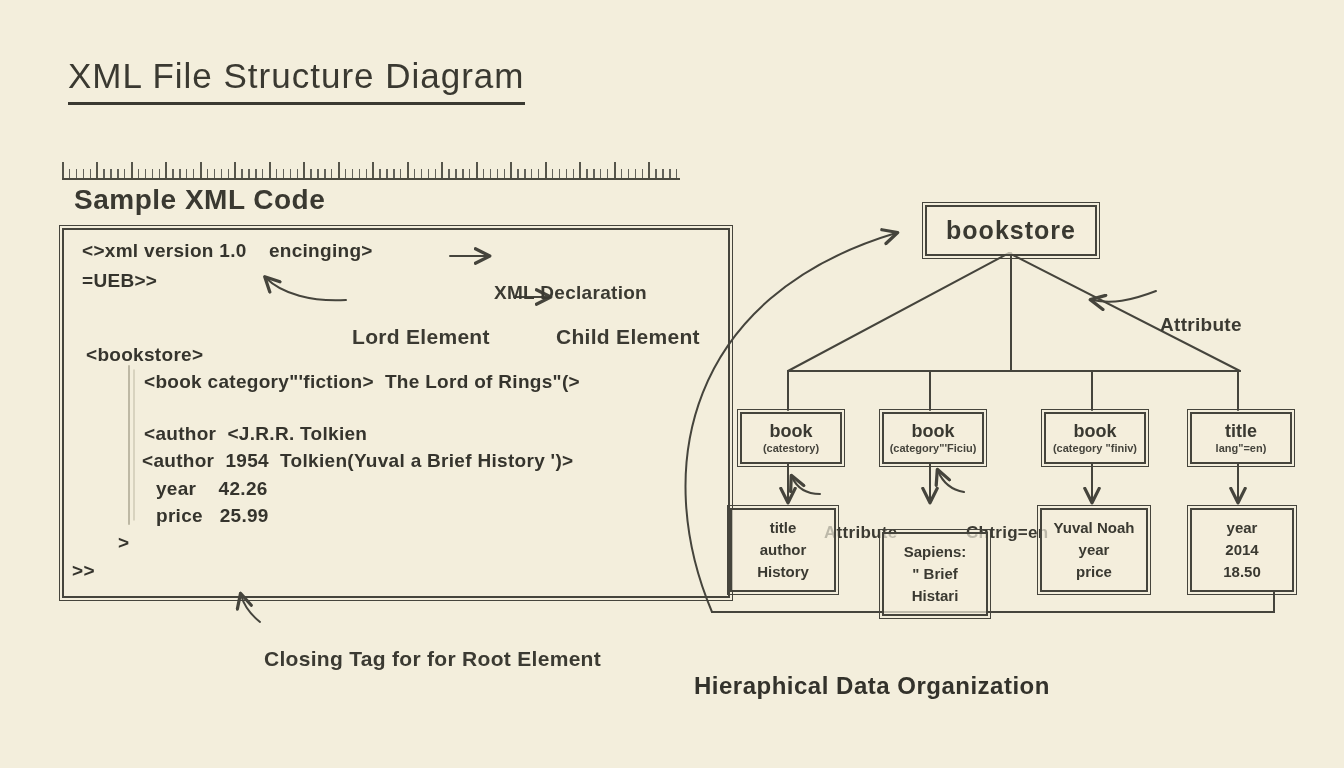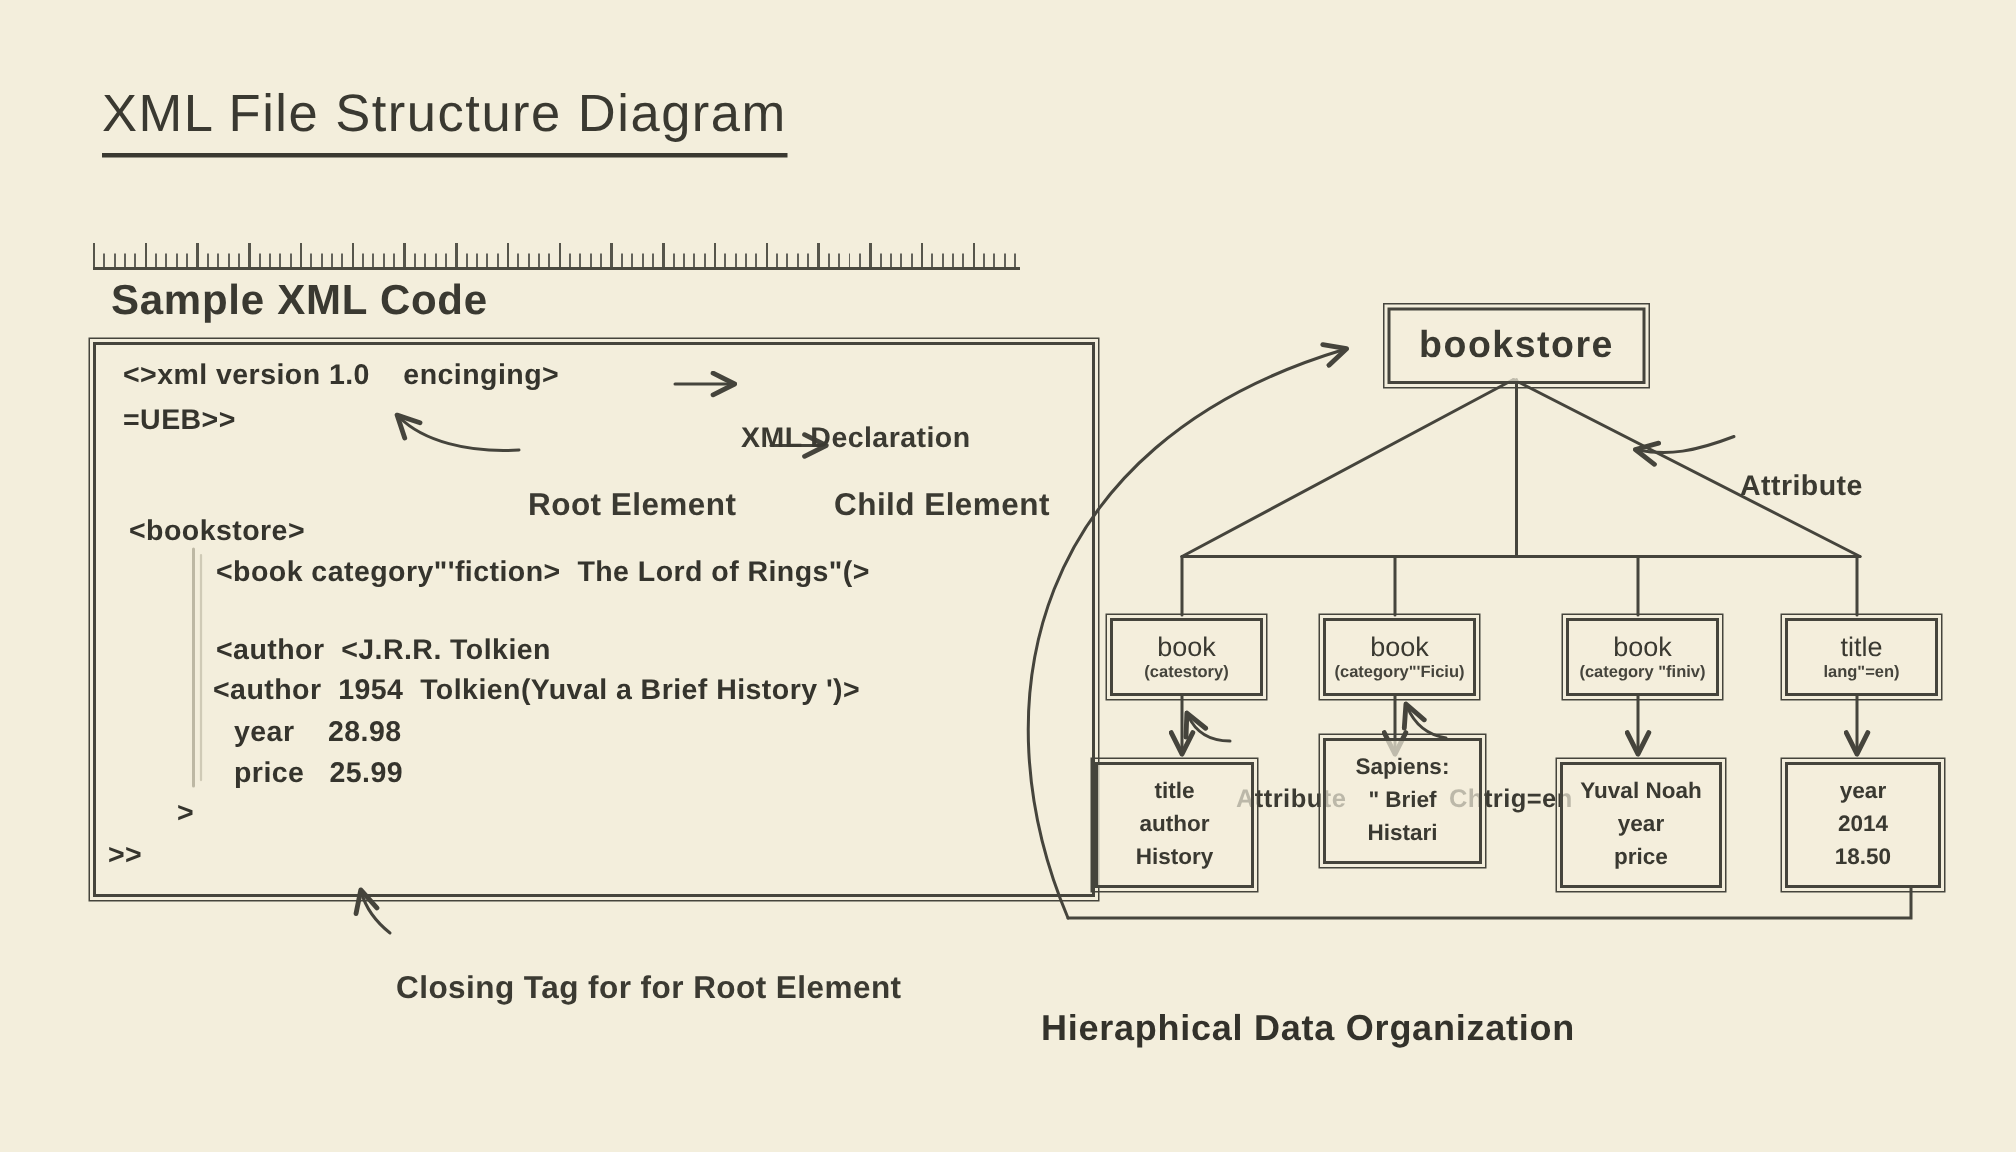--- a/index.html
+++ b/index.html
@@ -54,21 +54,21 @@
   .ann.small{font-size:17px;}
   .ann.footer{font-size:24px;font-weight:700;letter-spacing:0.5px;color:#33322b;}
   .node{
     position:absolute;
     border:2px solid #45443c;outline:1px solid #45443c;outline-offset:2px;
     background:rgba(243,238,220,0.7);
     display:flex;flex-direction:column;align-items:center;justify-content:center;
     text-align:center;
   }
   .node.root{font-size:25px;font-weight:700;letter-spacing:1px;}
-  .node.child .lbl{font-size:18px;font-weight:400;line-height:1.05;}
+  .node.child .lbl{font-size:18px;font-weight:700;line-height:1.05;}
   .node.child .attr{font-size:11px;font-weight:600;margin-top:2px;color:#45443c;}
   .node.leaf{font-size:15px;font-weight:600;line-height:1.45;
     border-width:2px;outline-width:1px;}
 </style>
 </head>
 <body>
 
 <div class="canvas">
 
   <svg class="wires" viewBox="0 0 1344 768" xmlns="http://www.w3.org/2000/svg">
@@ -115,28 +115,28 @@
 
   <h2 class="code-heading">Sample XML Code</h2>
 
   <div class="code-box">
     <div class="code-line" style="left:18px;top:10px">&lt;&gt;xml version 1.0    encinging&gt;</div>
     <div class="code-line" style="left:18px;top:40px">=UEB&gt;&gt;</div>
     <div class="code-line" style="left:22px;top:114px">&lt;bookstore&gt;</div>
     <div class="code-line" style="left:80px;top:141px">&lt;book category"'fiction&gt;  The Lord of Rings"(&gt;</div>
     <div class="code-line" style="left:80px;top:193px">&lt;author  &lt;J.R.R. Tolkien</div>
     <div class="code-line" style="left:78px;top:220px">&lt;author  1954  Tolkien(Yuval a Brief History ')&gt;</div>
-    <div class="code-line" style="left:92px;top:248px">year    28.98</div>
+    <div class="code-line" style="left:92px;top:248px">year    42.26</div>
     <div class="code-line" style="left:92px;top:275px">price   25.99</div>
     <div class="code-line" style="left:54px;top:302px">&gt;</div>
     <div class="code-line" style="left:8px;top:330px">&gt;&gt;</div>
   </div>
 
   <div class="ann" style="left:494px;top:242px">XML Declaration</div>
-  <div class="ann big" style="left:352px;top:285px">Root Element</div>
+  <div class="ann big" style="left:352px;top:285px">Lord Element</div>
   <div class="ann big" style="left:556px;top:285px">Child Element</div>
   <div class="ann" style="left:1160px;top:274px">Attribute</div>
   <div class="ann small" style="left:824px;top:483px">Attribute</div>
   <div class="ann small" style="left:966px;top:483px">Chtrig=en</div>
   <div class="ann big" style="left:264px;top:607px">Closing Tag for for Root Element</div>
   <div class="ann footer" style="left:694px;top:632px">Hieraphical Data Organization</div>
 
   <div class="node root" style="left:925px;top:205px;width:168px;height:47px">
     <span>bookstore</span>
   </div>
@@ -156,21 +156,21 @@
   <div class="node child" style="left:1190px;top:412px;width:98px;height:48px">
     <span class="lbl">title</span>
     <span class="attr">lang"=en)</span>
   </div>
 
   <div class="node leaf" style="left:730px;top:508px;width:102px;height:80px">
     <span>title</span>
     <span>author</span>
     <span>History</span>
   </div>
-  <div class="node leaf" style="left:882px;top:492px;width:102px;height:80px">
+  <div class="node leaf" style="left:882px;top:532px;width:102px;height:80px">
     <span>Sapiens:</span>
     <span>" Brief</span>
     <span>Histari</span>
   </div>
   <div class="node leaf" style="left:1040px;top:508px;width:104px;height:80px">
     <span>Yuval Noah</span>
     <span>year</span>
     <span>price</span>
   </div>
   <div class="node leaf" style="left:1190px;top:508px;width:100px;height:80px">

